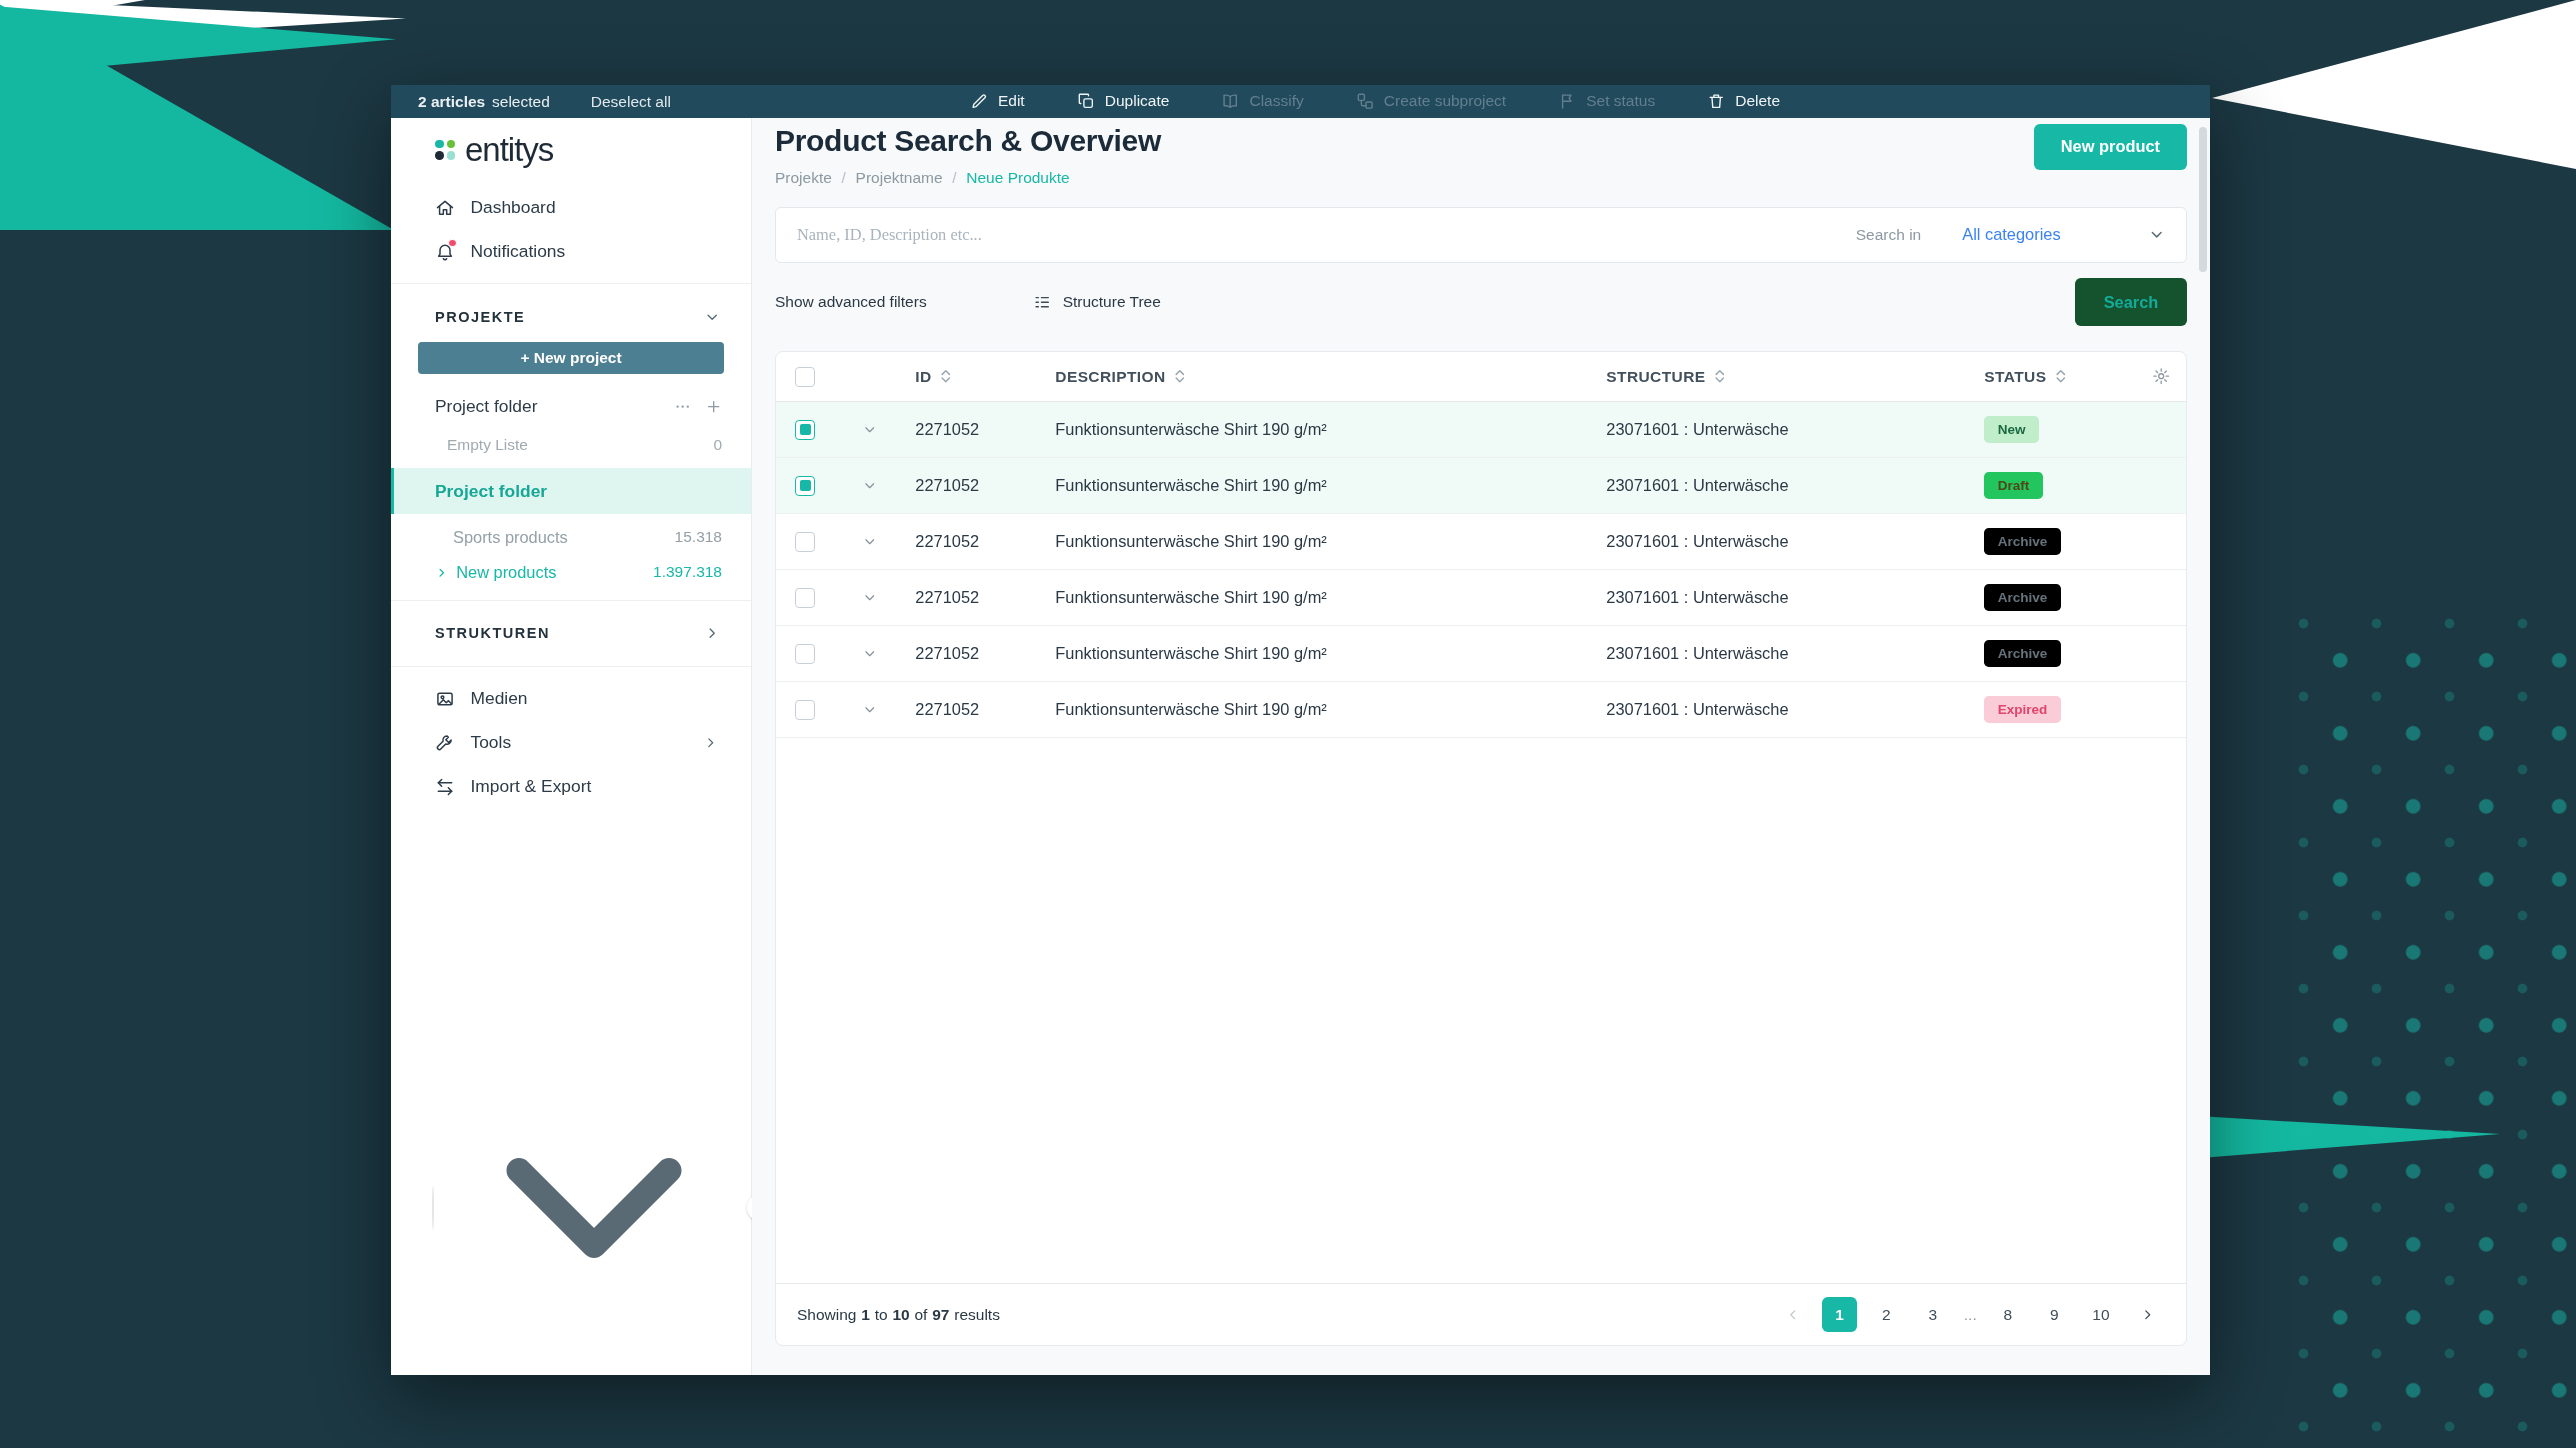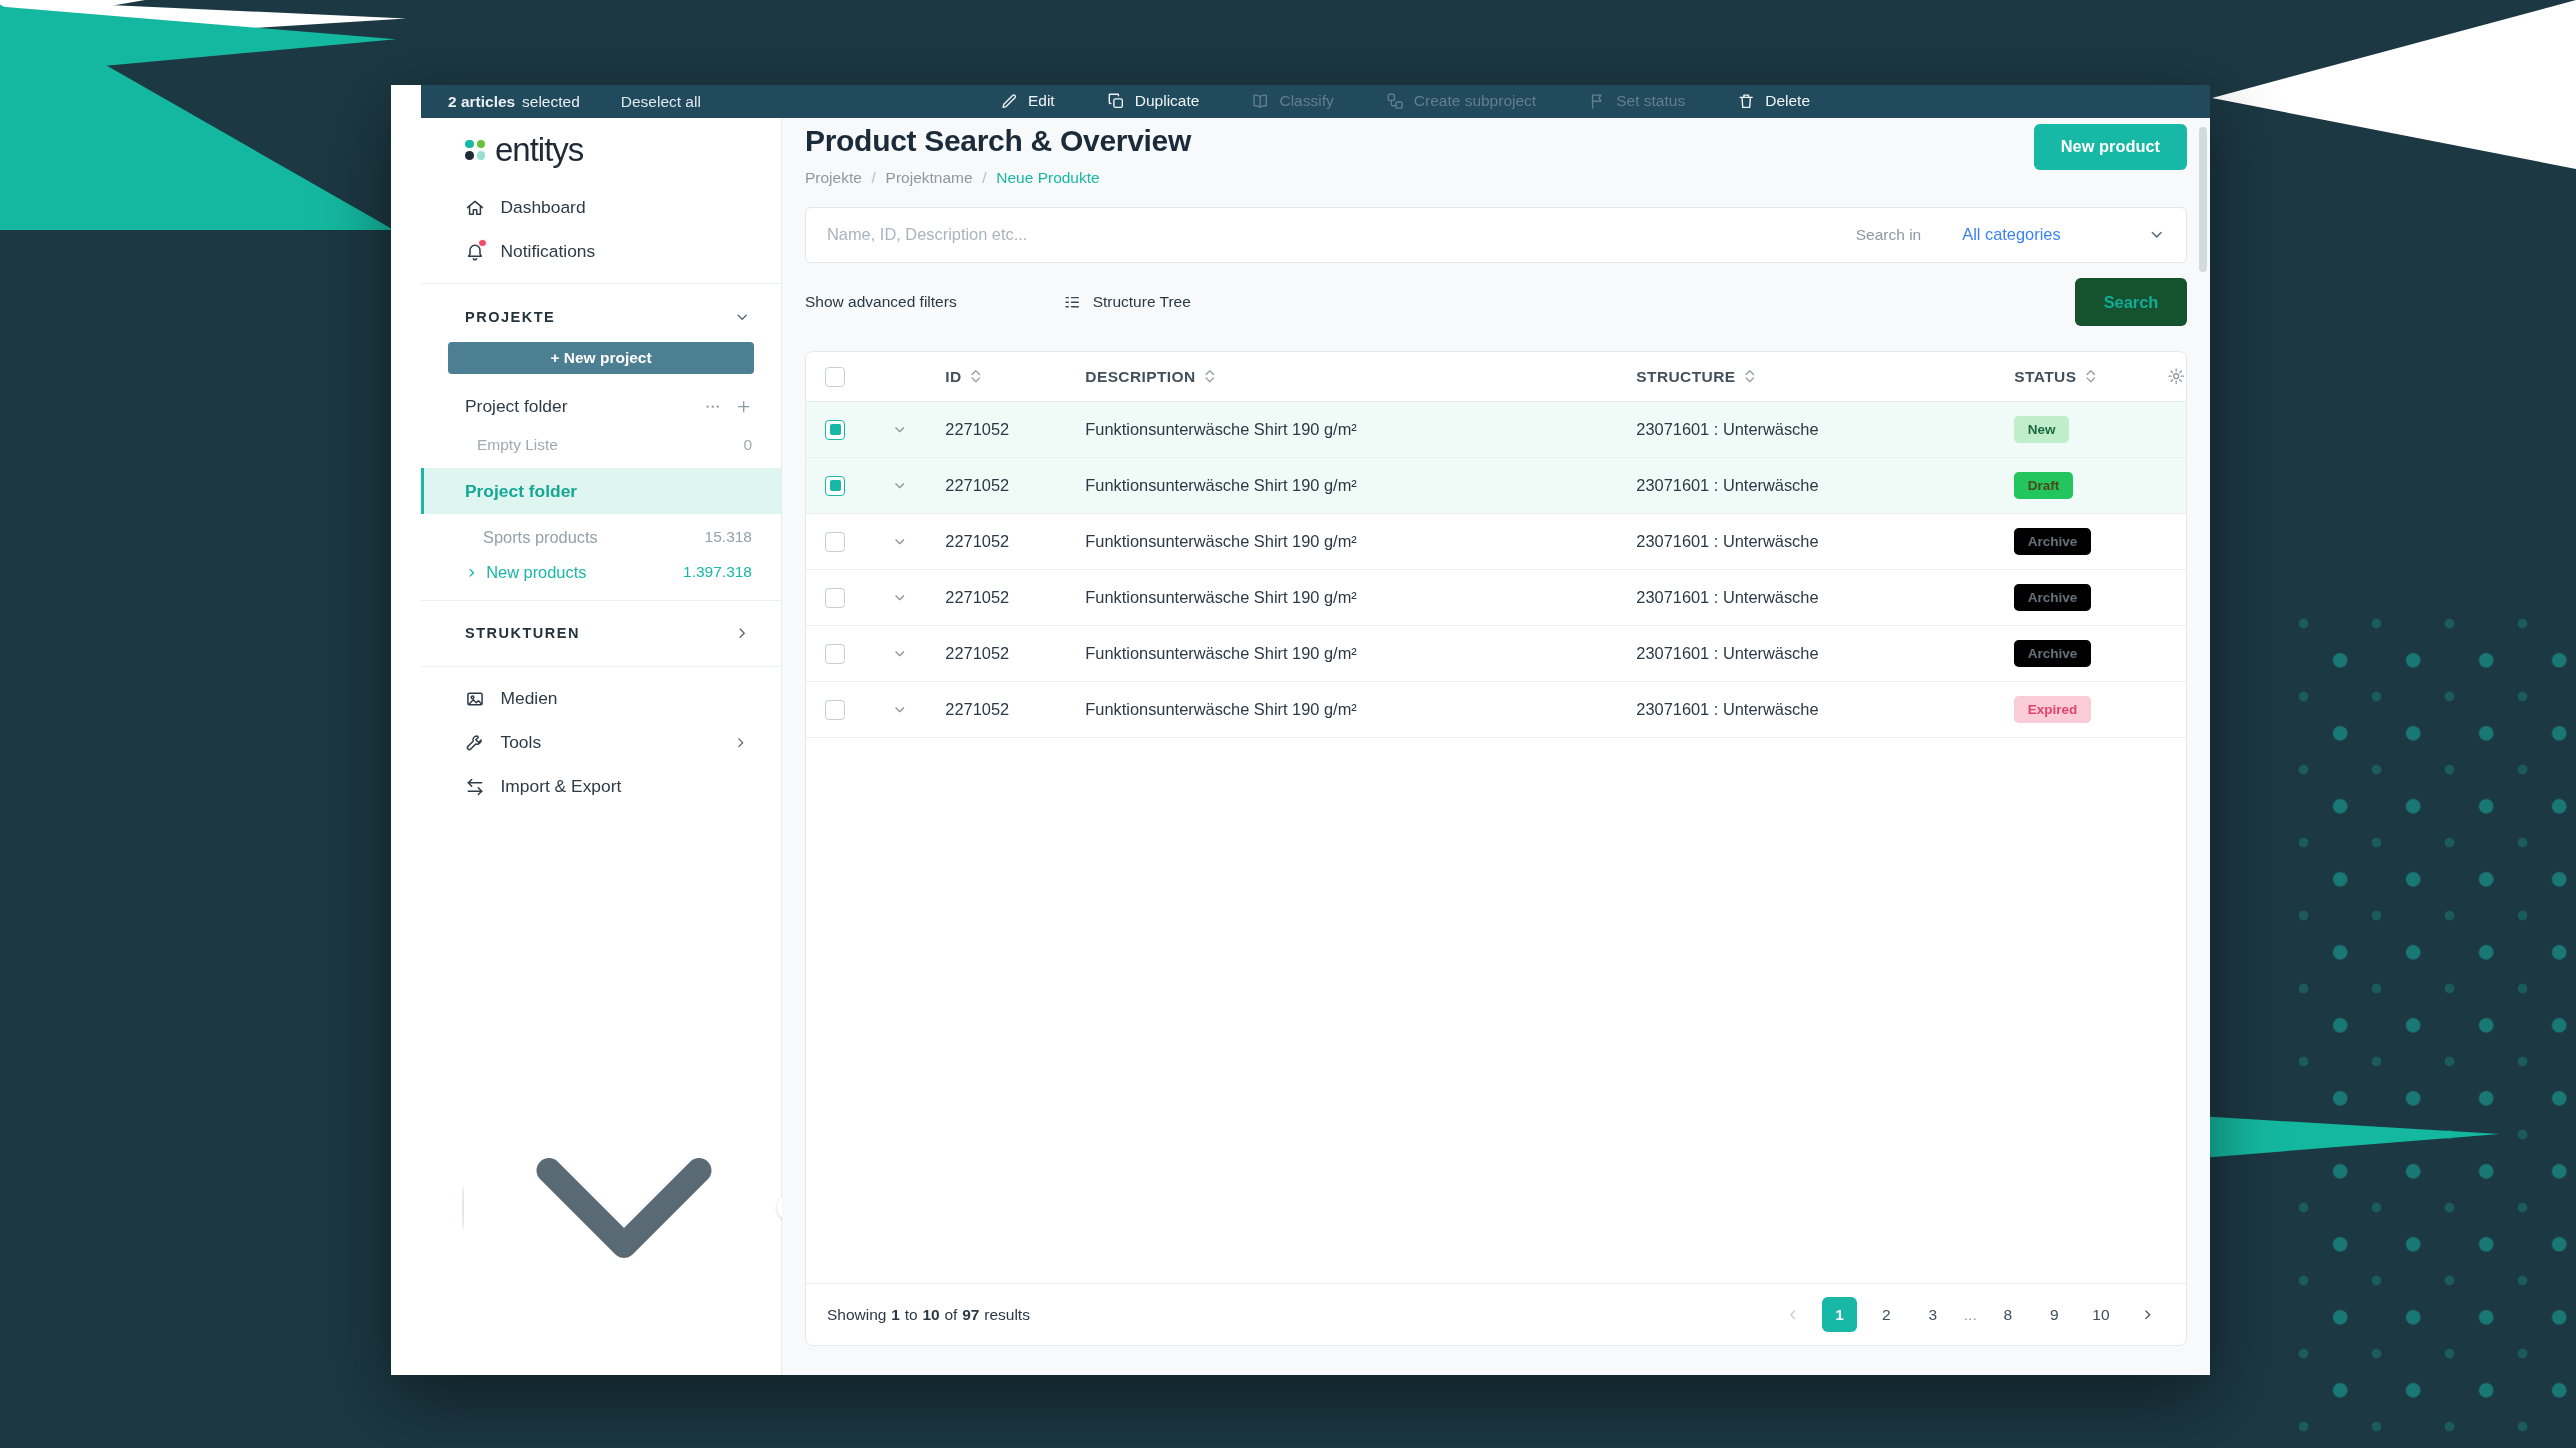--- a/index.html
+++ b/index.html
@@ -25,21 +25,21 @@
   .dots-field { position:absolute; right:0; top:618px; width:282px; height:831px;
       background-image:
         radial-gradient(circle, rgba(23,184,166,.50) 6.8px, transparent 7.7px),
         radial-gradient(circle, rgba(23,184,166,.28) 4.3px, transparent 5.3px);
       background-size:73px 73px, 73px 73px;
       background-position:9.7px 5.8px, 46px 42px; }
 
   
   .app { position:absolute; left:391px; top:85px; width:1819px; height:1290px;
          background:#fff; display:flex; flex-direction:column;
-         box-shadow:0 23px 68px rgba(0,0,0,.45);padding-left:30px; }
+         box-shadow:0 23px 68px rgba(0,0,0,.45); }
 
   
   .actionbar { height:33px; flex:0 0 33px; background:#214a5c; color:#e9eff3;
                display:flex; align-items:center; padding:0 27px; font-size:15.5px; }
   .sel-group { display:flex; align-items:center; gap:6.8px; }
   .sel-bold { font-weight:700; }
   .deselect { margin-left:41px; color:#dfe8ec; cursor:pointer; }
   .bar-actions { display:flex; align-items:center; gap:52px; margin-left:299px; }
   .bar-action { display:flex; align-items:center; gap:9.7px; cursor:pointer; color:#f0f5f7; }
   .bar-action.disabled { color:#637f8e; }
@@ -110,21 +110,21 @@
   .breadcrumb { display:flex; gap:9.7px; margin-top:11.6px; font-size:15.5px; color:#8d99a2; }
   .breadcrumb .crumb { cursor:pointer; }
   .breadcrumb .crumb-active { color:#17b8a6; }
   .breadcrumb .sep { color:#b6bfc6; }
   .new-product-btn { height:46px; padding:0 27px; background:#17b8a6; color:#fff; border:none;
                      border-radius:5.8px; font-size:16.4px; font-weight:600; font-family:inherit; cursor:pointer; }
 
   .search-bar { margin-top:19.3px; height:56px; background:#fff; border:1px solid #e3e8ea;
                 border-radius:5.8px; display:flex; align-items:center; padding:0 21px; }
   .search-input { flex:1; border:none; outline:none; font-size:16.4px; color:#ef4444;
-                  font-family:Liberation Sans, sans-serif; background:transparent; }
+                  font-family:Liberation Serif, serif; background:transparent; }
   .search-input::placeholder { color:#a9b4bc; }
   .search-in-label { color:#8d99a2; font-size:15.5px; margin-right:41px; }
   .category-select { display:flex; align-items:center; gap:87px; cursor:pointer; }
   .category-value { font-size:16.4px; font-weight:400; color:#3b82f6; }
   .category-select .ic { width:17.4px; height:17.4px; color:#5a6a74; }
 
   .filters-row { margin-top:15.5px; display:flex; align-items:center; height:48px; }
   .adv-filters { font-size:15.5px; color:#2b3945; cursor:pointer; }
   .structure-tree { margin-left:106px; display:flex; align-items:center; gap:11.6px;
                     font-size:15.5px; color:#2b3945; cursor:pointer; }

